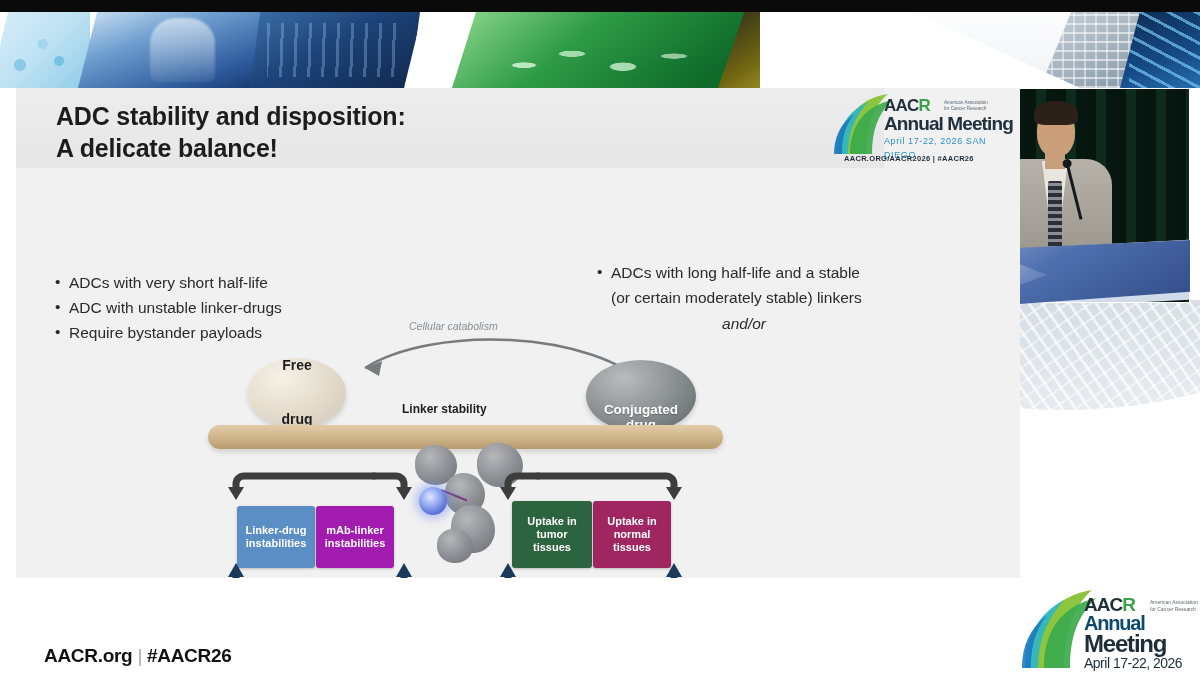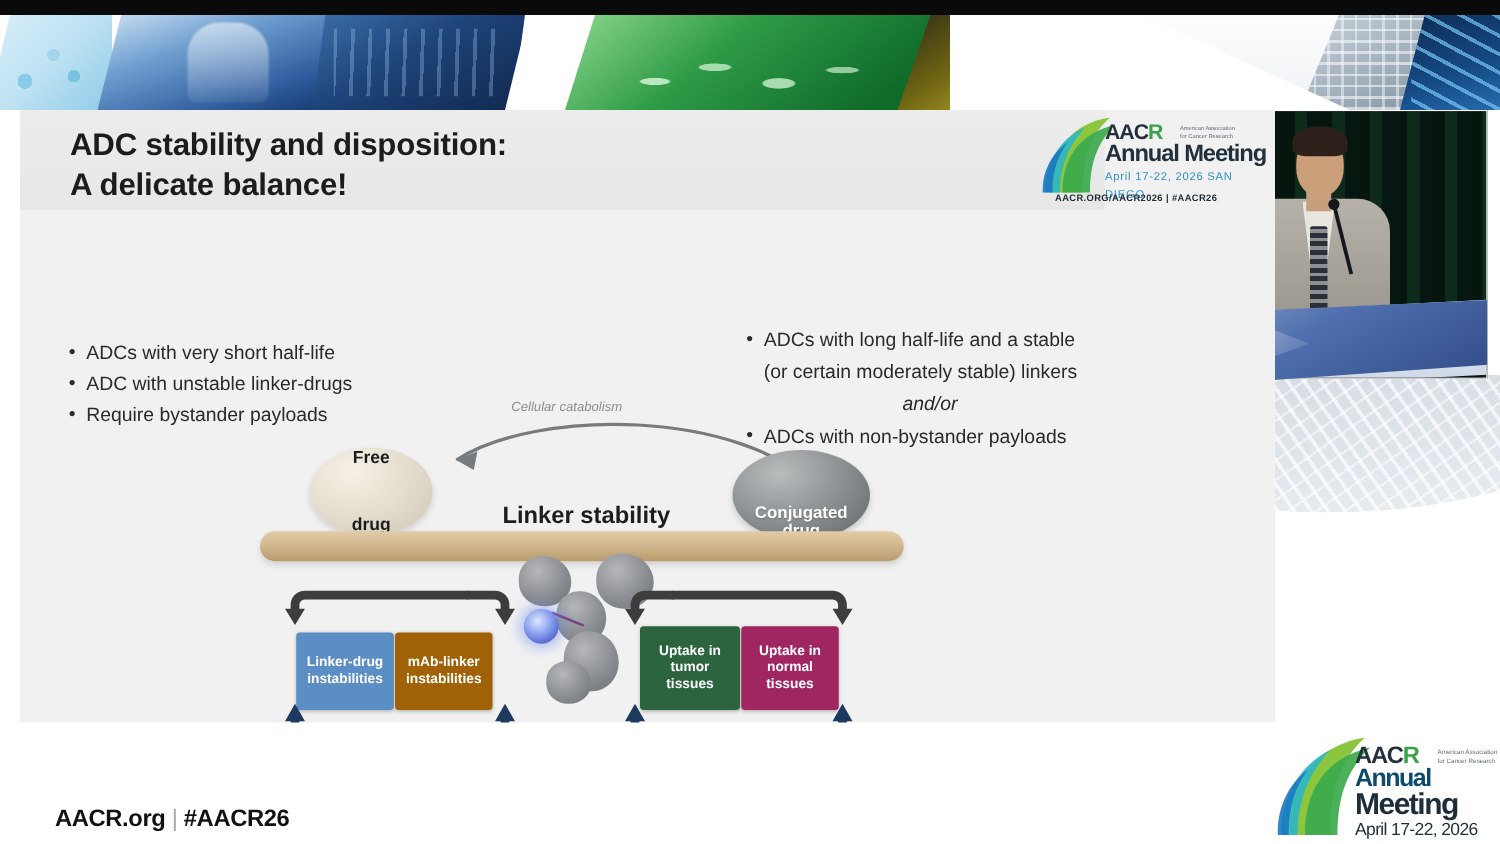--- a/index.html
+++ b/index.html
@@ -181,21 +181,21 @@
     border-radius:50%;
     background:radial-gradient(ellipse at 34% 26%,#b9bcbd 0%,#8d9294 48%,#5f6567 100%);
     box-shadow:0 3px 5px rgba(0,0,0,.16); }
   .egg-conj span { position:absolute; inset:0; display:flex; flex-direction:column;
     align-items:center; justify-content:flex-end; font-size:13.5px; font-weight:bold;
     color:#ffffff; line-height:1.12; text-shadow:0 1px 1px rgba(0,0,0,.25); }
   .beam { position:absolute; left:192px; top:127px; width:515px; height:24px;
     border-radius:14px;
     background:linear-gradient(180deg,#e2cba7 0%,#d3b990 45%,#b89a6d 100%);
     box-shadow:0 3px 5px rgba(0,0,0,.13); }
-  .linker-lbl { position:absolute; left:386px; top:104px; font-size:19px; font-weight:bold;
+  .linker-lbl { position:absolute; left:386px; top:104px; font-size:12px; font-weight:bold;
     color:#1d1d1d; }
 
   
   .ab { position:absolute; left:395px; top:145px; width:120px; height:125px; }
   .blob { position:absolute; border-radius:46% 54% 50% 50%;
     background:radial-gradient(circle at 36% 30%,#b5b7ba,#8a8d91 55%,#6d7175 100%); }
   .payload { position:absolute; left:8px; top:44px; width:28px; height:28px; border-radius:50%;
     background:radial-gradient(circle at 40% 35%,#dfe6ff 0%,#8fa6f0 40%,#4f63cf 78%,#36409a 100%);
     box-shadow:0 0 9px 4px rgba(110,140,240,.45); }
   .plink { position:absolute; left:30px; top:46px; width:28px; height:2px;
@@ -300,21 +300,20 @@
     <ul class="bul bul-l">
       <li>ADCs with very short half-life</li>
       <li>ADC with unstable linker-drugs</li>
       <li>Require bystander payloads</li>
     </ul>
 
     <ul class="bul bul-r">
       <li>ADCs with long half-life and a stable</li>
       <li class="cont">(or certain moderately stable) linkers</li>
       <li class="andor">and/or</li>
-      <li>ADCs with non-bystander payloads</li>
     </ul>
 
     <div class="diagram">
 
       <div class="cat-label">Cellular catabolism</div>
 
       <svg class="arc" viewBox="0 0 320 80">
         <path d="M312 62 C250 0 90 -2 24 40" stroke="#777b7e" stroke-width="2.6" fill="none"></path>
         <path d="M24 40 L41 33 L38 48 Z" fill="#777b7e"></path>
       </svg>
@@ -356,21 +355,21 @@
         <path d="M312 6 H440 a8 8 0 0 1 8 8 V18" stroke="#3d3d3d" stroke-width="7" fill="none" stroke-linecap="round"></path>
         <path d="M440 17 L456 17 L448 30 Z" fill="#3d3d3d"></path>
       </svg>
 
       <div class="abox" id="box0" style="left: 221px; top: 208px; width: 78px; height: 62px; background: rgb(91, 142, 197);">
         <div>
           <div>Linker-drug</div>
           <div>instabilities</div>
         </div>
       </div>
-      <div class="abox" id="box1" style="left: 300px; top: 208px; width: 78px; height: 62px; background: #a16207;">
+      <div class="abox" id="box1" style="left: 300px; top: 208px; width: 78px; height: 62px; background: #a21caf;">
         <div>
           <div>mAb-linker</div>
           <div>instabilities</div>
         </div>
       </div>
       <div class="abox" id="box2" style="left: 496px; top: 203px; width: 80px; height: 67px; background: rgb(44, 100, 64);">
         <div>
           <div>Uptake in</div>
           <div>tumor</div>
           <div>tissues</div>

